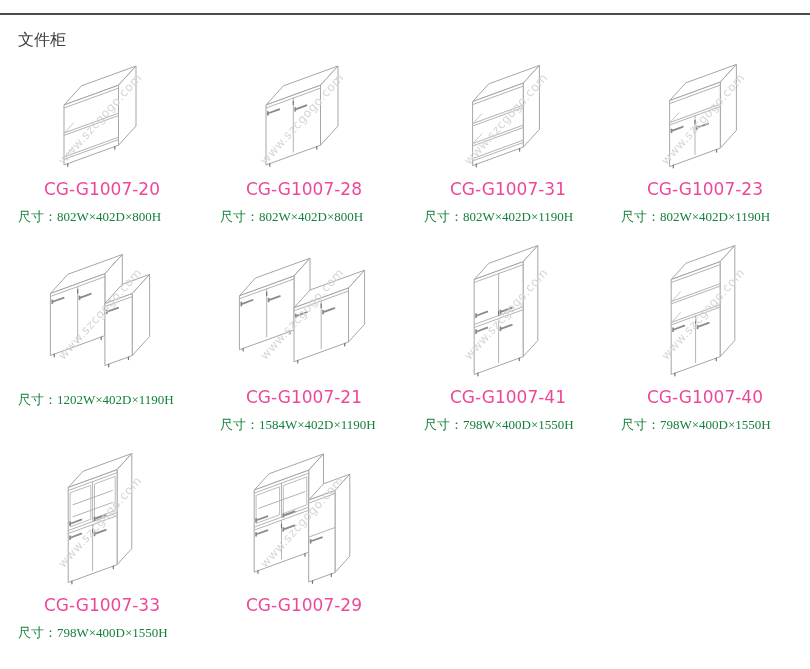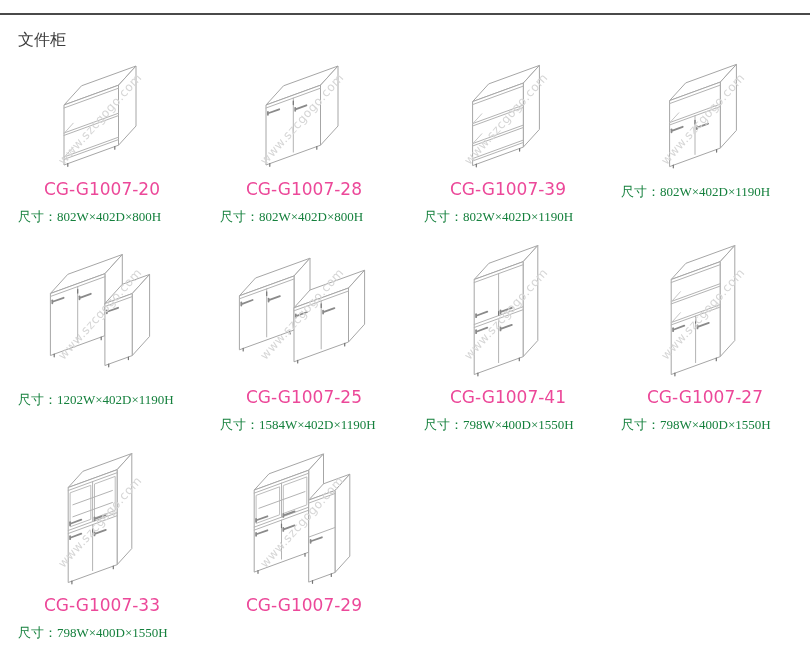--- a/index.html
+++ b/index.html
@@ -87,21 +87,21 @@
           <path class="ln" d="M 52.6 83 L 103.3 64.5"></path>
           <path class="ln" d="M 52.6 95.6 L 103.3 77.1"></path>
           <path class="ln" d="M 52.6 98 L 103.3 79.5"></path>
           <path class="lt" d="M 53 60.4 L 61.8 50.8"></path>
           <path class="lt" d="M 53 80.4 L 61.8 70.8"></path>
           <path class="dk" d="M 56.3 101.2 L 56.3 103.8"></path>
           <path class="dk" d="M 99.6 85.5 L 99.6 88.1"></path>
         </svg>
         <span class="wm">www.szcgogo.com</span>
       </div>
-      <div class="code">CG-G1007-39</div>
+      <div class="code">CG-G1007-31</div>
       <div class="dims"><span>尺寸：</span><span>802W×402D×1190H</span></div>
     </div>
     <div class="card row1">
       <div class="imgbox">
         <svg width="172" height="108" viewBox="0 0 172 108">
           <path class="face" d="M 52.6 37.6 L 103.3 19.1 L 119.4 1.4 L 68.7 19.9 Z"></path>
           <path class="face" d="M 103.3 85.1 L 119.4 67.4 L 119.4 1.4 L 103.3 19.1 Z"></path>
           <path class="face" d="M 52.6 103.6 L 103.3 85.1 L 103.3 19.1 L 52.6 37.6 Z"></path>
           <path class="ln" d="M 52.6 40.6 L 103.3 22.1"></path>
           <path class="ln" d="M 52.6 59.6 L 103.3 41.1"></path>
@@ -111,20 +111,21 @@
           <path class="hd" d="M 55.4 67.6 L 65.7 63.8"></path>
           <path class="hd" d="M 79.8 63.1 L 79.8 66.1"></path>
           <path class="hd" d="M 80.8 64.4 L 91.1 60.6"></path>
           <path class="dk" d="M 78 57.4 L 78 60.9"></path>
           <path class="lt" d="M 53 59.4 L 61.8 49.8"></path>
           <path class="dk" d="M 56.3 102.2 L 56.3 104.8"></path>
           <path class="dk" d="M 99.6 86.5 L 99.6 89.1"></path>
         </svg>
         <span class="wm">www.szcgogo.com</span>
       </div>
+      <div class="code">CG-G1007-23</div>
       <div class="dims"><span>尺寸：</span><span>802W×402D×1190H</span></div>
     </div>
     <div class="card row2">
       <div class="imgbox">
         <svg width="172" height="135" viewBox="0 0 172 135">
           <path class="face" d="M 36.4 49.5 L 90.9 29.7 L 108.3 10.5 L 53.8 30.3 Z"></path>
           <path class="face" d="M 90.9 91.7 L 108.3 72.5 L 108.3 10.5 L 90.9 29.7 Z"></path>
           <path class="face" d="M 36.4 111.5 L 90.9 91.7 L 90.9 29.7 L 36.4 49.5 Z"></path>
           <path class="ln" d="M 36.4 52.5 L 90.9 32.7"></path>
           <path class="ln" d="M 63.7 98.6 L 63.7 42.6"></path>
@@ -171,21 +172,21 @@
           <path class="hd" d="M 79.8 70.5 L 79.8 73.5"></path>
           <path class="hd" d="M 80.8 71.8 L 91.1 68"></path>
           <path class="hd" d="M 107.1 66.6 L 107.1 69.6"></path>
           <path class="hd" d="M 108 67.9 L 118.4 64.1"></path>
           <path class="dk" d="M 105.2 59.9 L 105.2 63.4"></path>
           <path class="dk" d="M 81.7 116.4 L 81.7 119"></path>
           <path class="dk" d="M 128.7 99.3 L 128.7 101.9"></path>
         </svg>
         <span class="wm">www.szcgogo.com</span>
       </div>
-      <div class="code">CG-G1007-25</div>
+      <div class="code">CG-G1007-21</div>
       <div class="dims"><span>尺寸：</span><span>1584W×402D×1190H</span></div>
     </div>
     <div class="card row2">
       <div class="imgbox">
         <svg width="172" height="135" viewBox="0 0 172 135">
           <path class="face" d="M 54.2 35.5 L 103.1 17.7 L 117.8 1.5 L 68.9 19.3 Z"></path>
           <path class="face" d="M 103.1 112.7 L 117.8 96.5 L 117.8 1.5 L 103.1 17.7 Z"></path>
           <path class="face" d="M 54.2 130.5 L 103.1 112.7 L 103.1 17.7 L 54.2 35.5 Z"></path>
           <path class="ln" d="M 54.2 38.5 L 103.1 20.7"></path>
           <path class="ln" d="M 54.2 80.5 L 103.1 62.7"></path>
@@ -226,21 +227,21 @@
           <path class="hd" d="M 80.5 81.4 L 80.5 84.4"></path>
           <path class="hd" d="M 81.4 82.6 L 91.8 78.9"></path>
           <path class="dk" d="M 78.6 75.6 L 78.6 79.1"></path>
           <path class="lt" d="M 54.7 57.4 L 63.4 47.7"></path>
           <path class="lt" d="M 54.7 78.4 L 63.4 68.7"></path>
           <path class="dk" d="M 57.9 129.2 L 57.9 131.8"></path>
           <path class="dk" d="M 99.3 114.1 L 99.3 116.7"></path>
         </svg>
         <span class="wm">www.szcgogo.com</span>
       </div>
-      <div class="code">CG-G1007-27</div>
+      <div class="code">CG-G1007-40</div>
       <div class="dims"><span>尺寸：</span><span>798W×400D×1550H</span></div>
     </div>
     <div class="card row3">
       <div class="imgbox">
         <svg width="172" height="135" viewBox="0 0 172 135">
           <path class="face" d="M 54.2 35.5 L 103.1 17.7 L 117.8 1.5 L 68.9 19.3 Z"></path>
           <path class="face" d="M 103.1 112.7 L 117.8 96.5 L 117.8 1.5 L 103.1 17.7 Z"></path>
           <path class="face" d="M 54.2 130.5 L 103.1 112.7 L 103.1 17.7 L 54.2 35.5 Z"></path>
           <path class="ln" d="M 54.2 38.5 L 103.1 20.7"></path>
           <path class="ln" d="M 54.2 78.5 L 103.1 60.7"></path>

